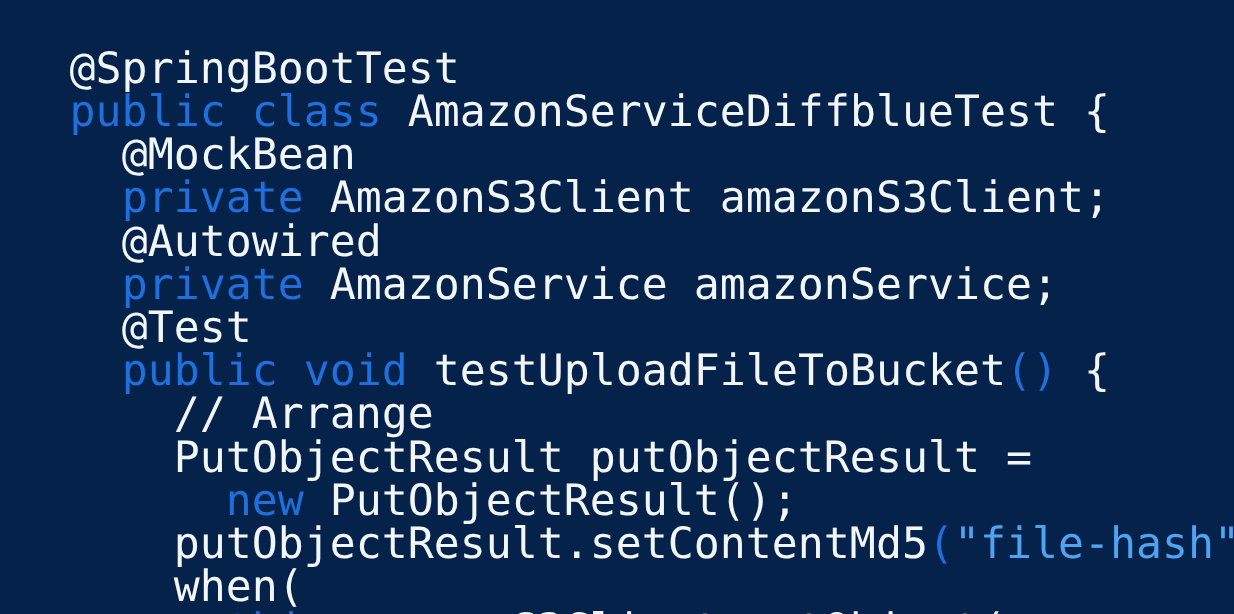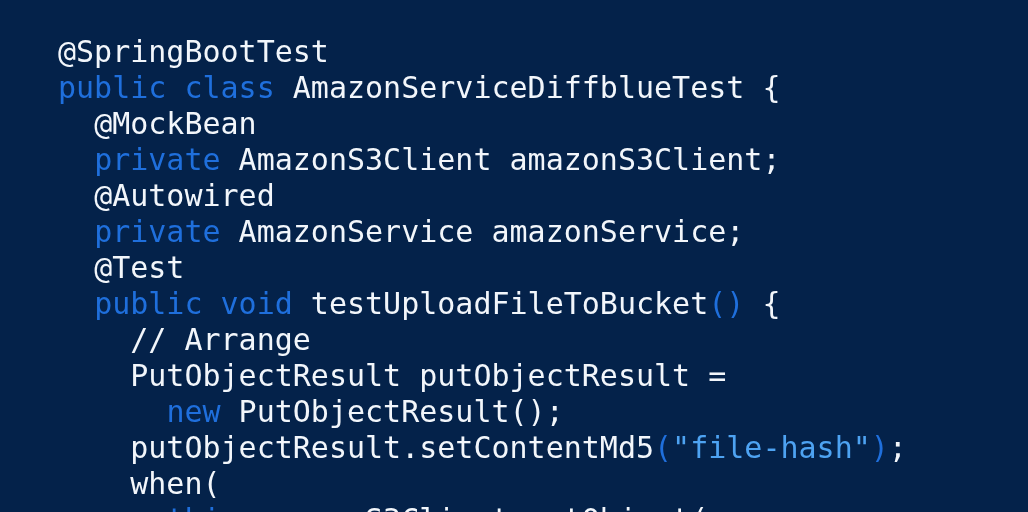--- a/index.html
+++ b/index.html
@@ -8,21 +8,21 @@
     padding: 0;
     background: #04224a;
   }
   #code-surface {
     position: relative;
     width: 1028px;
     height: 512px;
     background: #04224a;
     overflow: hidden;
     font-family: "DejaVu Sans Mono", "Liberation Mono", monospace;
-    font-size: 30px;
+    font-size: 36px;
     line-height: 36px;
     letter-spacing: 0px;
     -webkit-font-smoothing: antialiased;
   }
   #code-block {
     position: absolute;
     left: 58px;
     top: 4px;
     white-space: pre;
     color: #ffffff;

